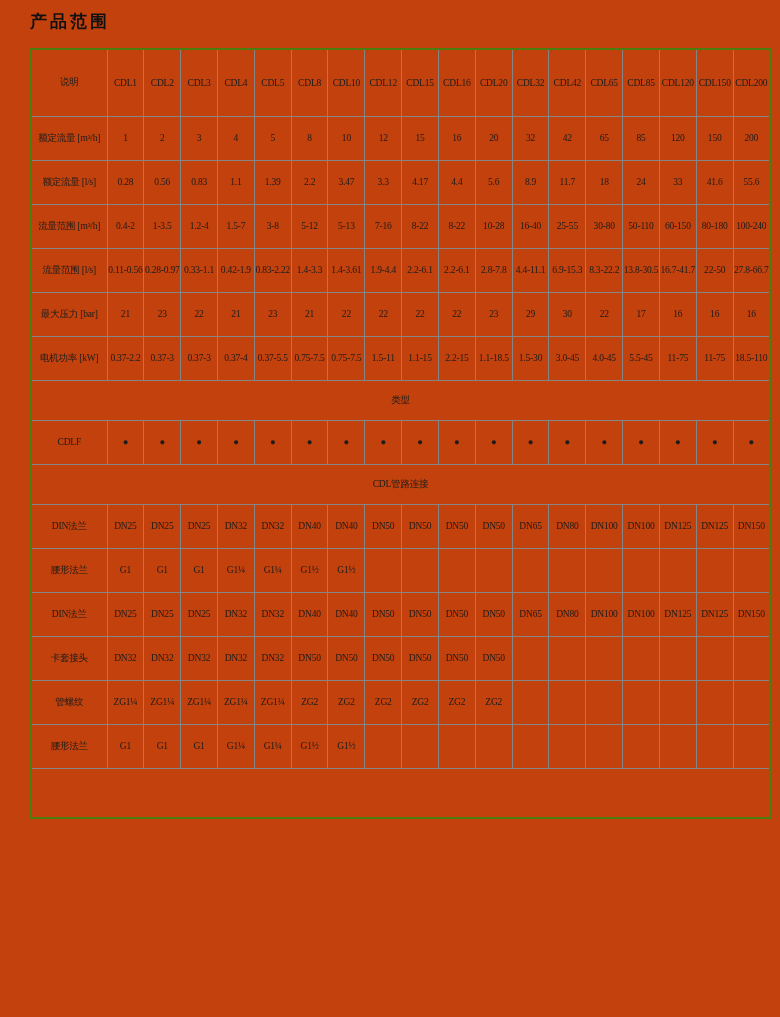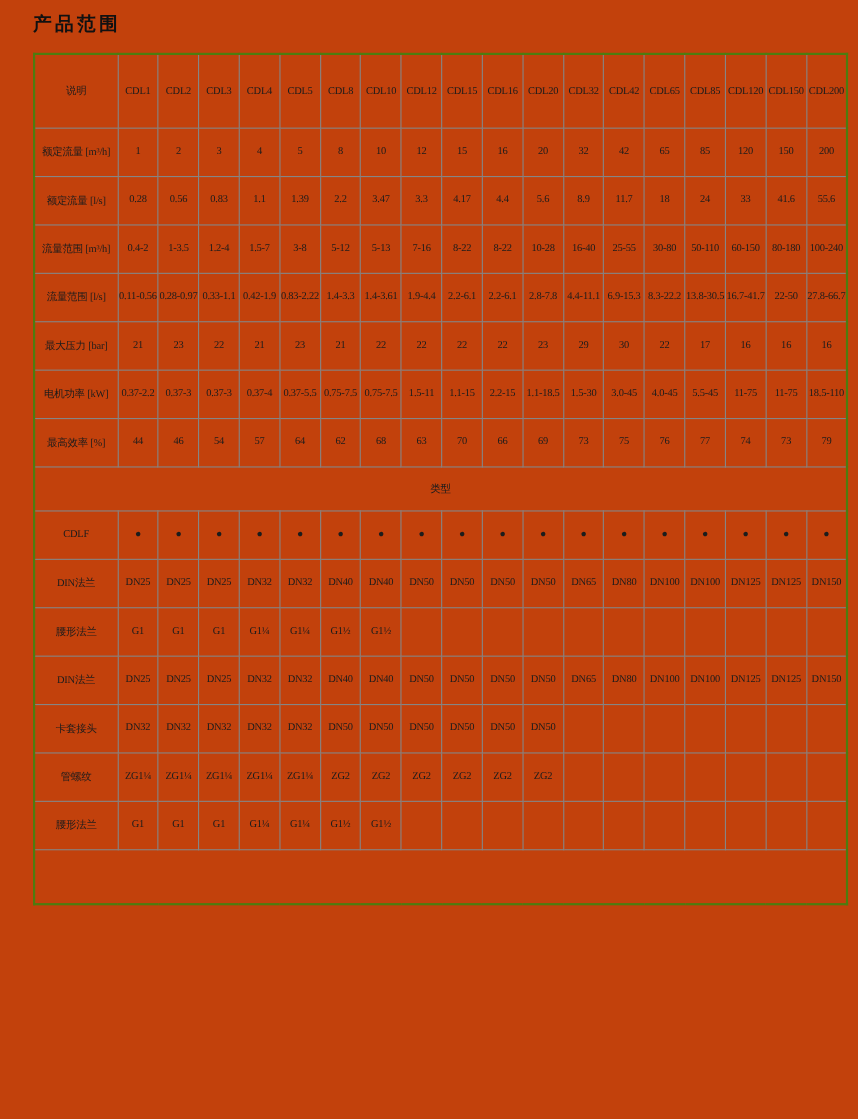--- a/index.html
+++ b/index.html
@@ -219,41 +219,20 @@
           <td class="val">2.2-15</td>
           <td class="val">1.1-18.5</td>
           <td class="val">1.5-30</td>
           <td class="val">3.0-45</td>
           <td class="val">4.0-45</td>
           <td class="val">5.5-45</td>
           <td class="val">11-75</td>
           <td class="val">11-75</td>
           <td class="val">18.5-110</td>
         </tr>
-        <tr class="data">
-          <td class="label">最高效率 [%]</td>
-          <td class="val">44</td>
-          <td class="val">46</td>
-          <td class="val">54</td>
-          <td class="val">57</td>
-          <td class="val">64</td>
-          <td class="val">62</td>
-          <td class="val">68</td>
-          <td class="val">63</td>
-          <td class="val">70</td>
-          <td class="val">66</td>
-          <td class="val">69</td>
-          <td class="val">73</td>
-          <td class="val">75</td>
-          <td class="val">76</td>
-          <td class="val">77</td>
-          <td class="val">74</td>
-          <td class="val">73</td>
-          <td class="val">79</td>
-        </tr>
         <tr class="section">
           <td colspan="19" class="section-label">类型</td>
         </tr>
         <tr class="dots">
           <td class="label">CDLF</td>
           <td class="dot">●</td>
           <td class="dot">●</td>
           <td class="dot">●</td>
           <td class="dot">●</td>
           <td class="dot">●</td>
@@ -263,20 +242,23 @@
           <td class="dot">●</td>
           <td class="dot">●</td>
           <td class="dot">●</td>
           <td class="dot">●</td>
           <td class="dot">●</td>
           <td class="dot">●</td>
           <td class="dot">●</td>
           <td class="dot">●</td>
           <td class="dot">●</td>
           <td class="dot">●</td>
+        </tr>
+        <tr class="section">
+          <td colspan="19" class="section-label">CDL管路连接</td>
         </tr>
         <tr class="data">
           <td class="label">DIN法兰</td>
           <td class="val">DN25</td>
           <td class="val">DN25</td>
           <td class="val">DN25</td>
           <td class="val">DN32</td>
           <td class="val">DN32</td>
           <td class="val">DN40</td>
           <td class="val">DN40</td>

